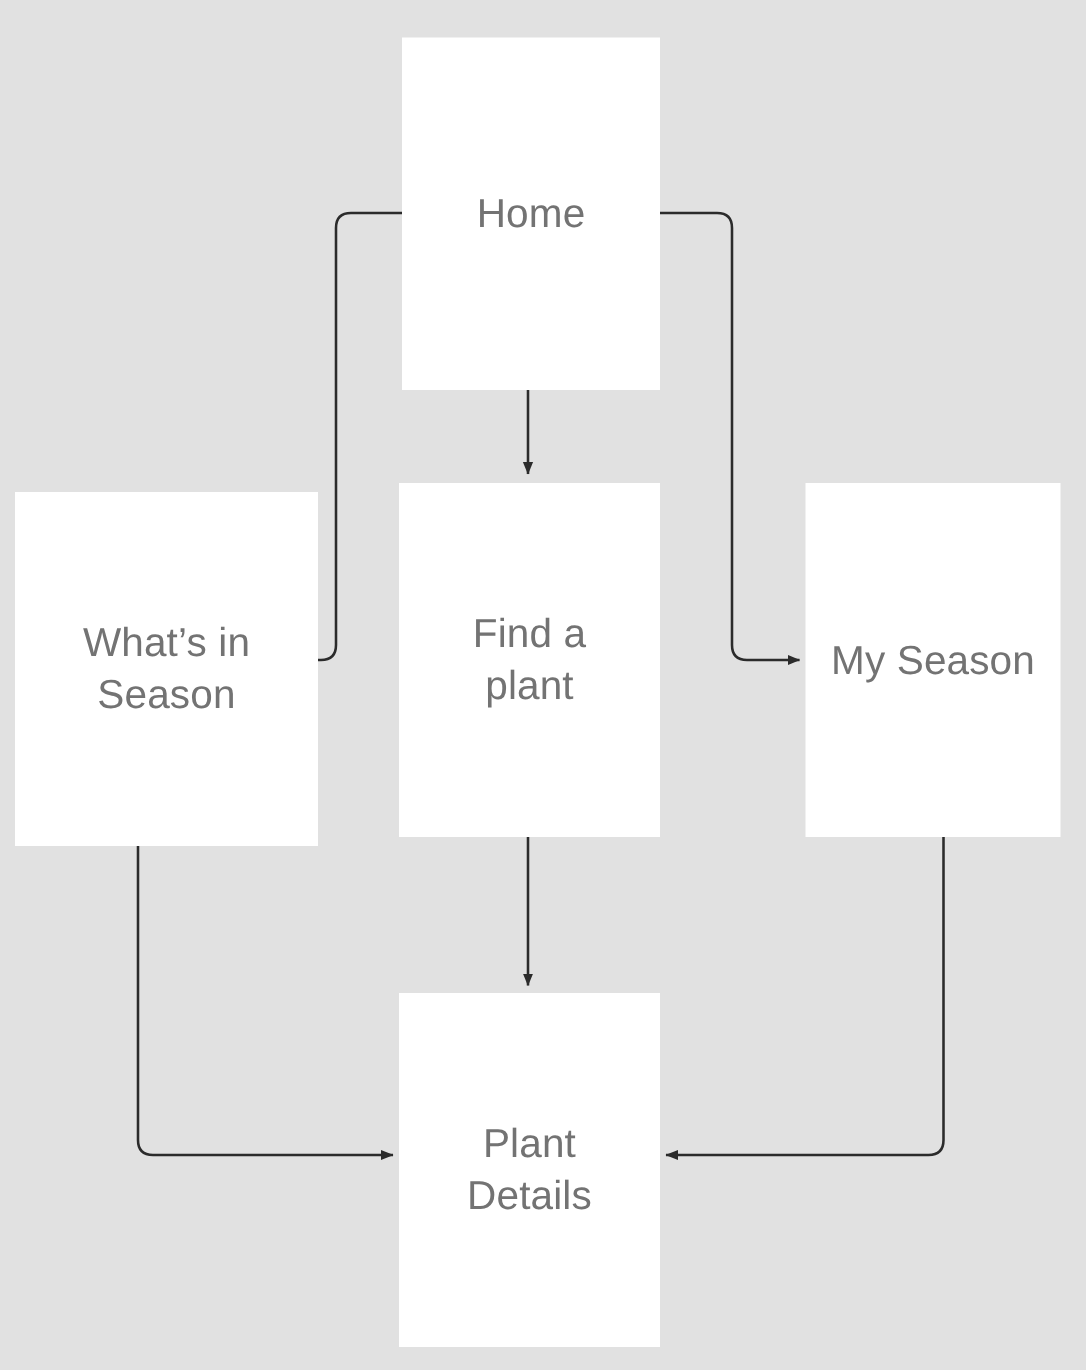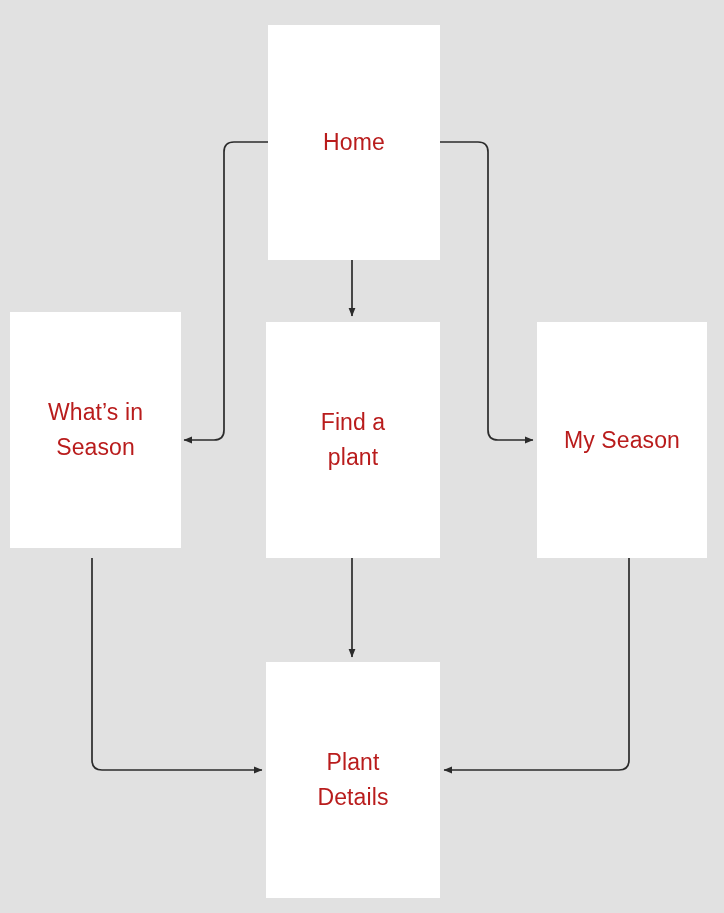--- a/index.html
+++ b/index.html
@@ -30,31 +30,31 @@
   }
   .node {
     position: absolute;
     background: #ffffff;
     display: flex;
     align-items: center;
     justify-content: center;
     box-sizing: border-box;
   }
   .node-label {
-    font-size: 23px;
+    font-size: 27px;
     line-height: 35px;
-    color: #b91c1c;
+    color: #737373;
     text-align: center;
     letter-spacing: 0.1px;
     white-space: pre-line;
     font-weight: 400;
   }
   
   #node-home        { left: 268px; top: 25px;  width: 172px; height: 235px; }
-  #node-season      { left: 10px;  top: 312px; width: 171px; height: 236px; }
+  #node-season      { left: 10px;  top: 328px; width: 202px; height: 236px; }
   #node-find        { left: 266px; top: 322px; width: 174px; height: 236px; }
   #node-myplants    { left: 537px; top: 322px; width: 170px; height: 236px; }
   #node-details     { left: 266px; top: 662px; width: 174px; height: 236px; }
 </style>
 </head>
 <body>
 
 <div id="canvas">
 
   <svg class="edges" width="724" height="913" viewBox="0 0 724 913" xmlns="http://www.w3.org/2000/svg">

